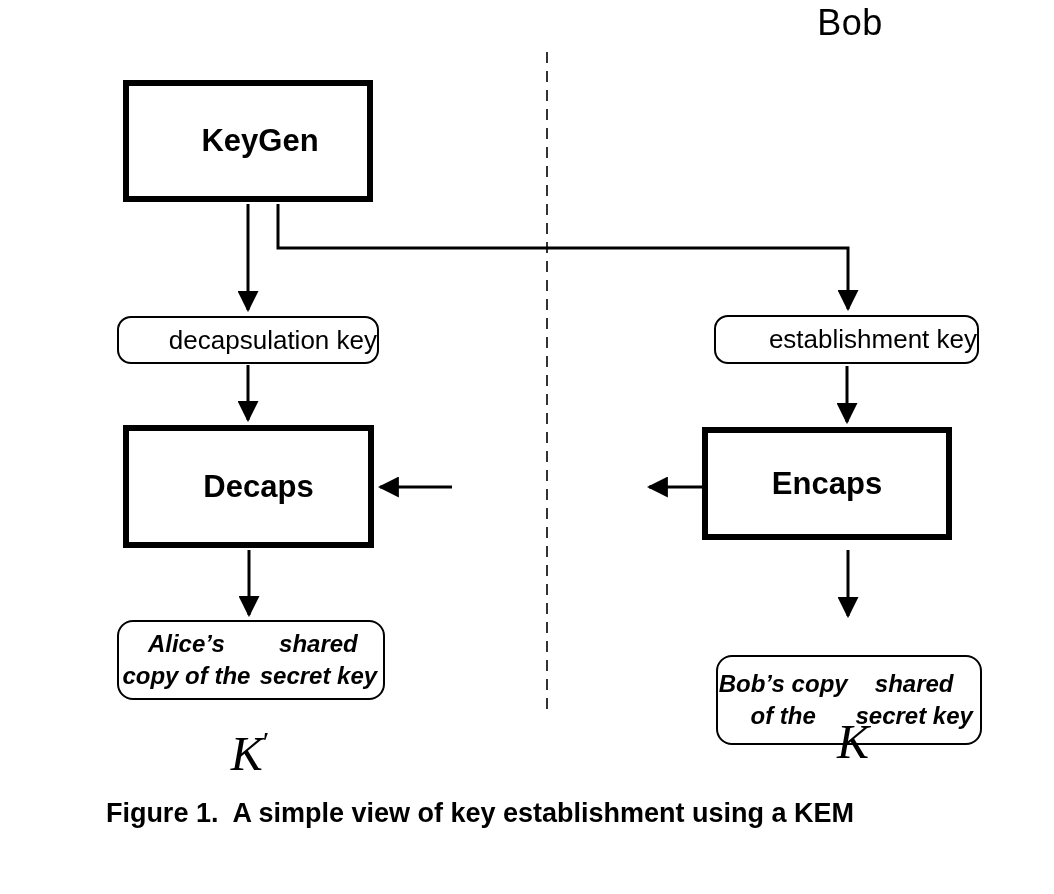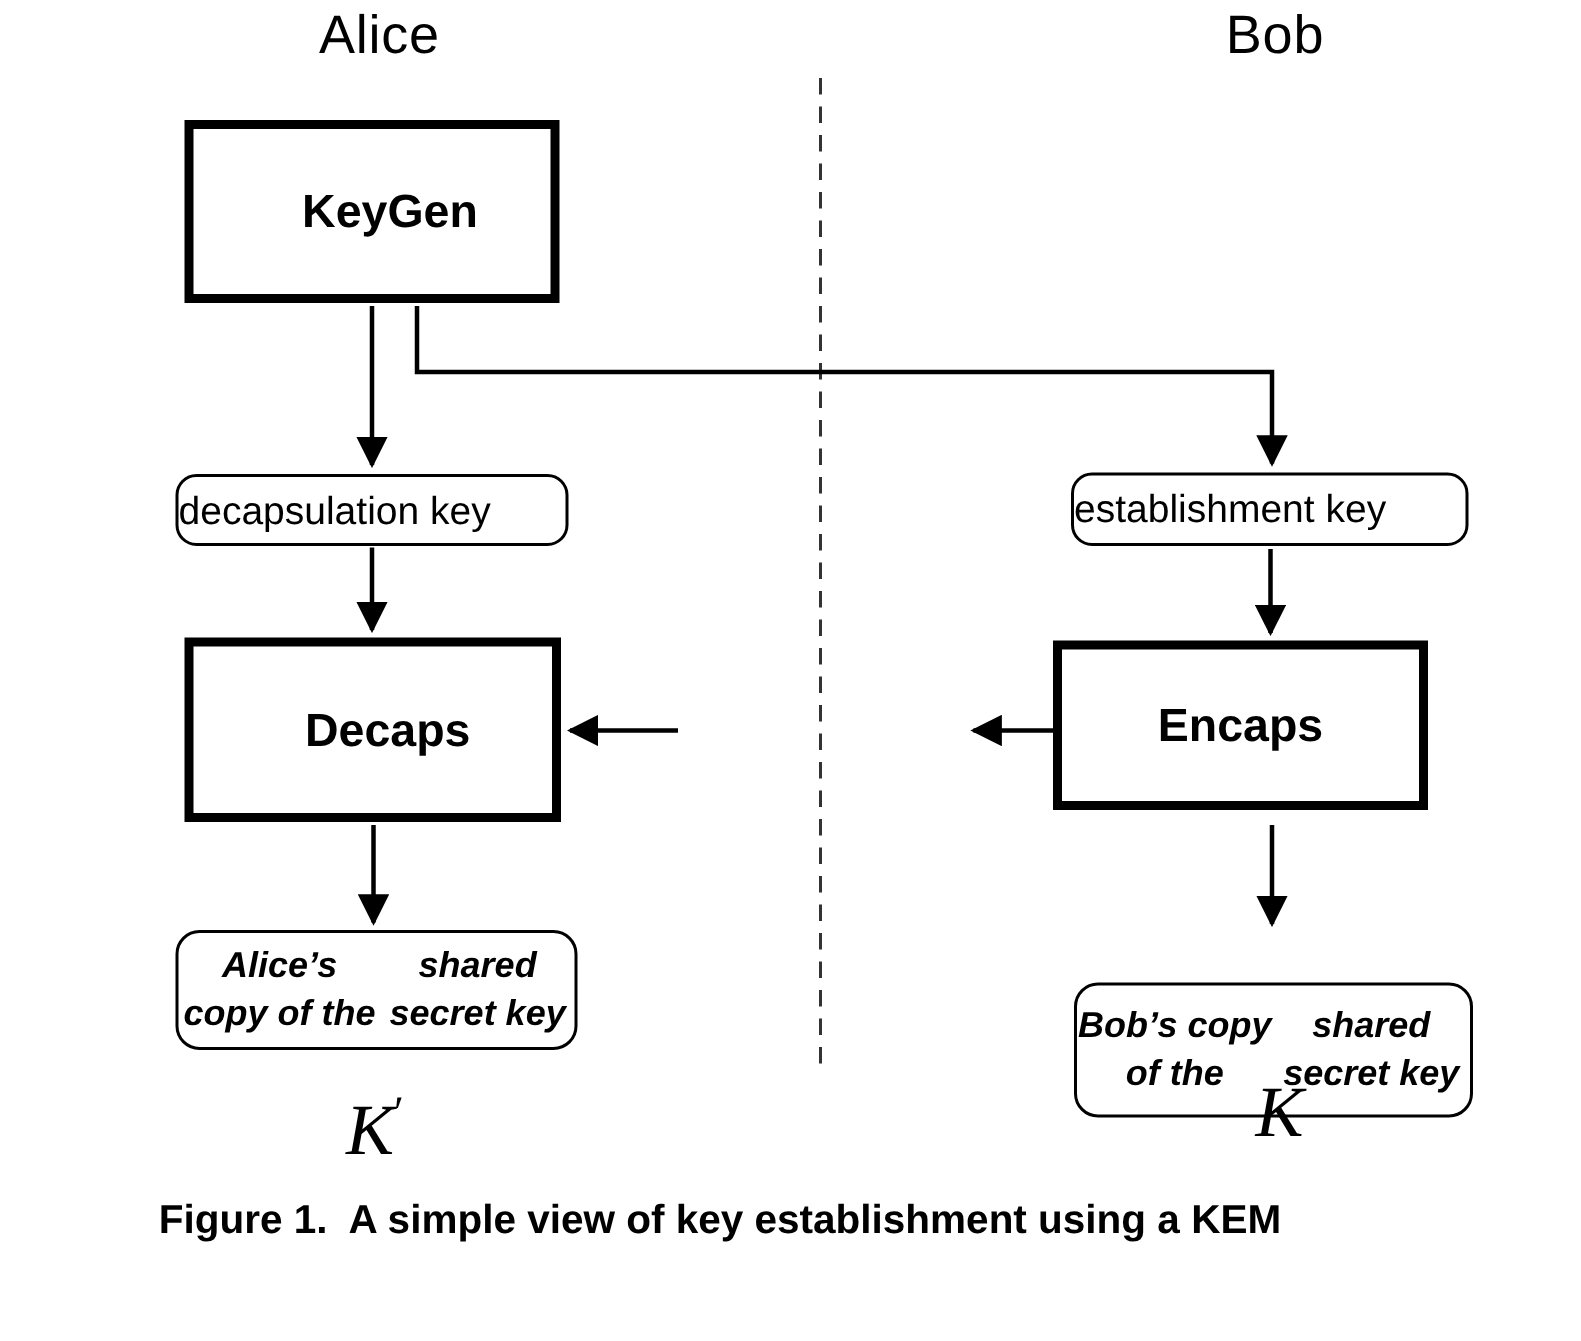--- a/index.html
+++ b/index.html
@@ -35,21 +35,21 @@
     font-size: 31px;
     font-weight: 700;
   }
 
   .rounded-box {
     border: 2.5px solid #000000;
     border-radius: 14px;
     background: #ffffff;
     display: flex;
     align-items: center;
-    justify-content: flex-start;
+    justify-content: flex-end;
     font-size: 26px;
     font-weight: 400;
   }
 
   .secret-box {
     border: 2.5px solid #000000;
     border-radius: 16px;
     background: #ffffff;
     display: flex;
     flex-direction: row;
@@ -109,21 +109,20 @@
 
     <line x1="722" y1="487" x2="649" y2="487" stroke="#000000" stroke-width="3" marker-end="url(#arrow)"></line>
 
     <line x1="452" y1="487" x2="380" y2="487" stroke="#000000" stroke-width="3" marker-end="url(#arrow)"></line>
 
     <line x1="249" y1="550" x2="249" y2="615" stroke="#000000" stroke-width="3" marker-end="url(#arrow)"></line>
 
     <line x1="848" y1="550" x2="848" y2="616" stroke="#000000" stroke-width="3" marker-end="url(#arrow)"></line>
   </svg>
 
-  <div class="abs party-label" style="left:203px; top:0px; width:100px;">Alice</div>
   <div class="abs party-label" style="left:800px; top:0px; width:100px;">Bob</div>
 
   <div class="abs thick-box" style="left:123px; top:80px; width:250px; height:122px;padding-left:24px;">
     <span>KeyGen</span>
   </div>
 
   <div class="abs rounded-box" style="left:117px; top:316px; width:262px; height:48px;">
     <span>decapsulation key</span>
   </div>
 

